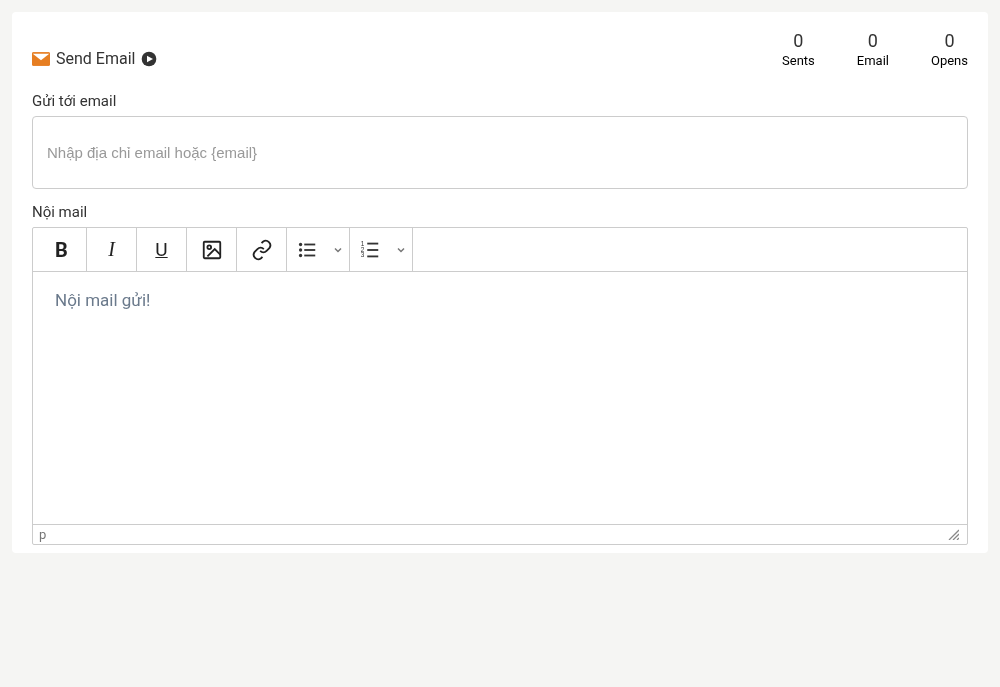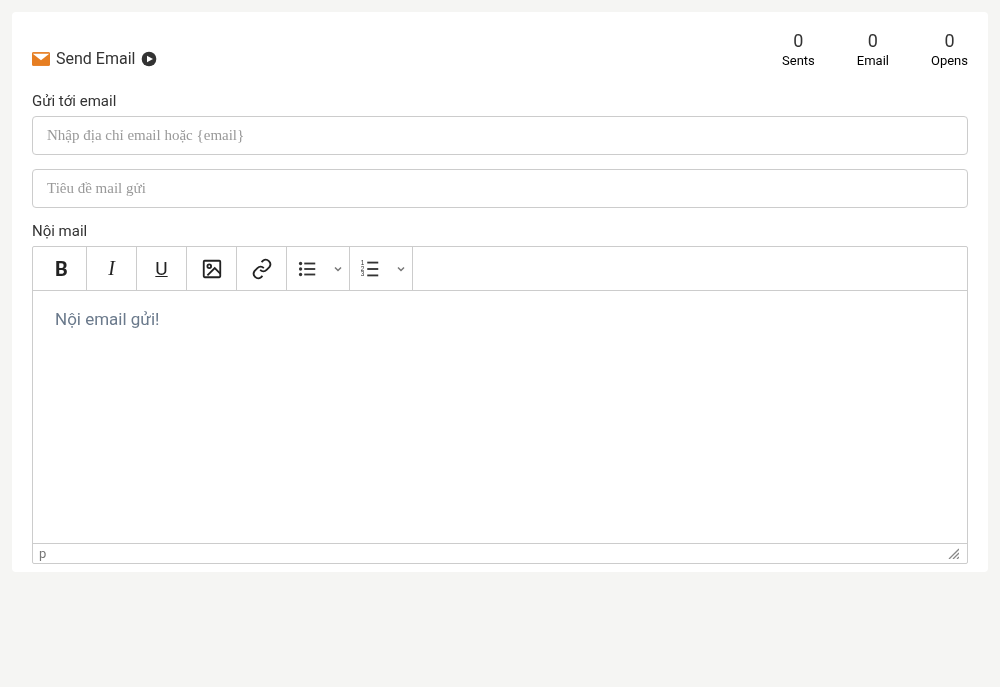--- a/index.html
+++ b/index.html
@@ -41,27 +41,26 @@
     .stat-label { font-size: 13px; color: #000000; margin-top: 2px; }
     .field-label {
       font-size: 15px;
       color: #333;
       margin-bottom: 6px;
       margin-top: 11px;
     }
     .field-input {
       width: 100%;
       font-size: 15px;
-      padding: 10px 14px;
+      padding: 27px 14px;
       border: 1px solid #ccc;
       border-radius: 4px;
       color: #333;
       outline: none;
       background:#fff;
-      font-family:Liberation Serif, serif;
     }
     .field-input::placeholder { color: #999; }
     .field-block { margin-bottom: 14px; }
     .editor-wrap {
       border: 1px solid #ccc;
       border-radius: 2px;
     }
     .toolbar {
       display: flex;
       align-items: center;
@@ -169,21 +168,20 @@
       </div>
     </div>
   </div>
 
   <div class="field-block">
     <div class="field-label">Gửi tới email</div>
     <input type="text" class="field-input" placeholder="Nhập địa chỉ email hoặc {email}" style="">
   </div>
 
   <div class="field-block">
-    <input type="text" class="field-input" placeholder="Tiêu đề mail gửi" style="">
   </div>
 
   <div class="field-block" style="margin-bottom:0;">
     <div class="field-label">Nội mail</div>
 
     <div class="editor-wrap">
       <div class="toolbar">
 
         <div class="tb-btn first">
           <span class="bold-letter">B</span>
@@ -249,21 +247,21 @@
             <span>
               <svg width="12" height="12" viewBox="0 0 24 24" fill="none" stroke="currentColor" stroke-width="3">
                   <path d="M6 9l6 6 6-6"></path>
                 </svg>
             </span>
           </div>
         </div>
 
       </div>
 
-      <div class="editor-body" contenteditable="true" style="">Nội email gửi!</div>
+      <div class="editor-body" contenteditable="true" style="">Nội mail gửi!</div>
 
       <div class="editor-status">
         <span>p</span>
         <span class="resize-grip">
           <svg width="12" height="12" viewBox="0 0 12 12" fill="none" stroke="currentColor" stroke-width="1.3">
             <line x1="2" y1="12" x2="12" y2="2"></line>
             <line x1="6" y1="12" x2="12" y2="6"></line>
             <line x1="10" y1="12" x2="12" y2="10"></line>
           </svg>
         </span>

